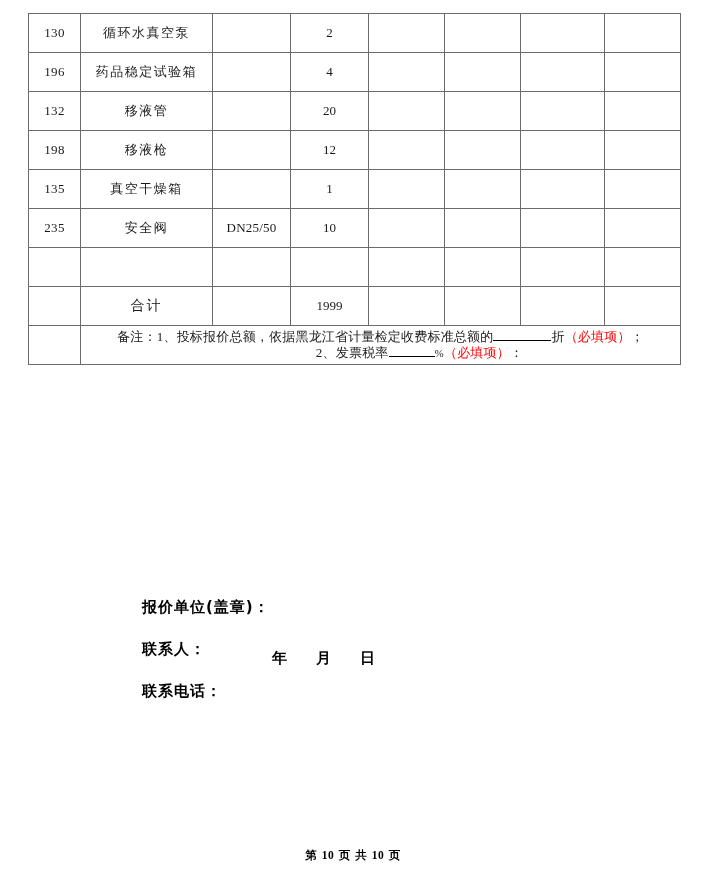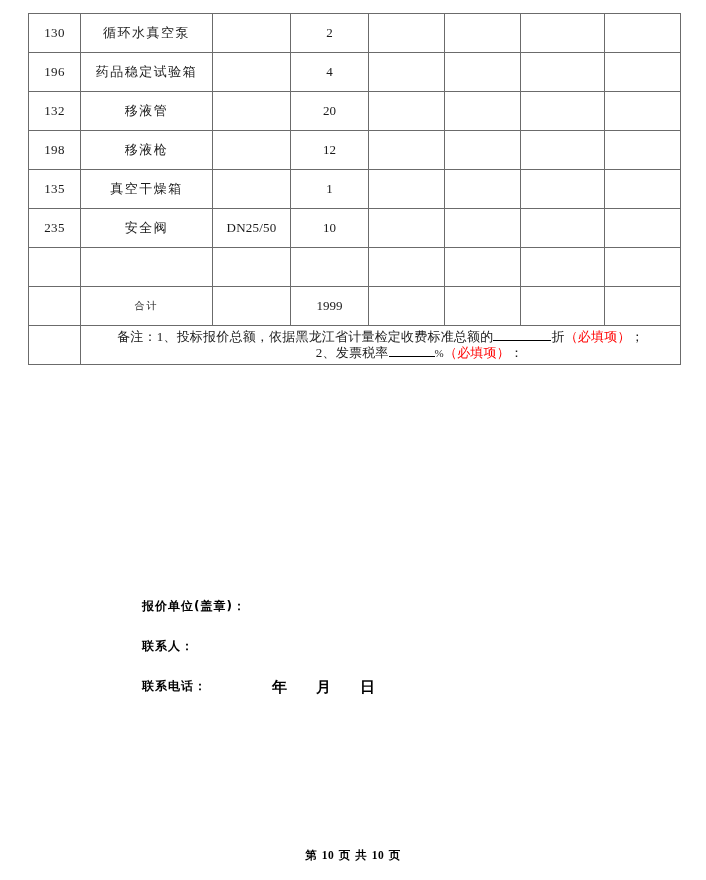--- a/index.html
+++ b/index.html
@@ -59,21 +59,21 @@
   }
   td.cell-spec {
     font-size: 12px;
     letter-spacing: .2px;
   }
   td.cell-qty {
     font-size: 12.5px;
   }
   tr.row-empty td { height: 38px; }
   tr.row-total td.cell-name {
-    font-size: 10px;
+    font-size: 14px;
     letter-spacing: 2px;
   }
 
   
   td.cell-remark {
     text-align: left;
     vertical-align: top;
     padding: 6px 6px 8px 6px;
     height: 46px;
     font-size: 12.5px;
@@ -92,32 +92,32 @@
   .req-note { color: #ff0000; }
   .pct { font-size: 11px; }
 
   
   .sign-block {
     position: absolute;
     left: 142px;
     top: 598px;
     font-family: "DejaVu Sans", "Liberation Sans", sans-serif;
     font-weight: bold;
-    font-size: 12px;
+    font-size: 15px;
     letter-spacing: 1px;
     color: #000;
   }
   .sign-block .sign-line {
     margin: 0 0 23px 0;
     white-space: nowrap;
   }
   .date-line {
     position: absolute;
     left: 272px;
-    top: 678px;
+    top: 649px;
     font-family: Liberation Sans, sans-serif;
     font-weight: bold;
     font-size: 15px;
     letter-spacing: 1px;
     white-space: nowrap;
     color: #000;
   }
   .date-line .dsep { display: inline-block; width: 28px; }
 
   

